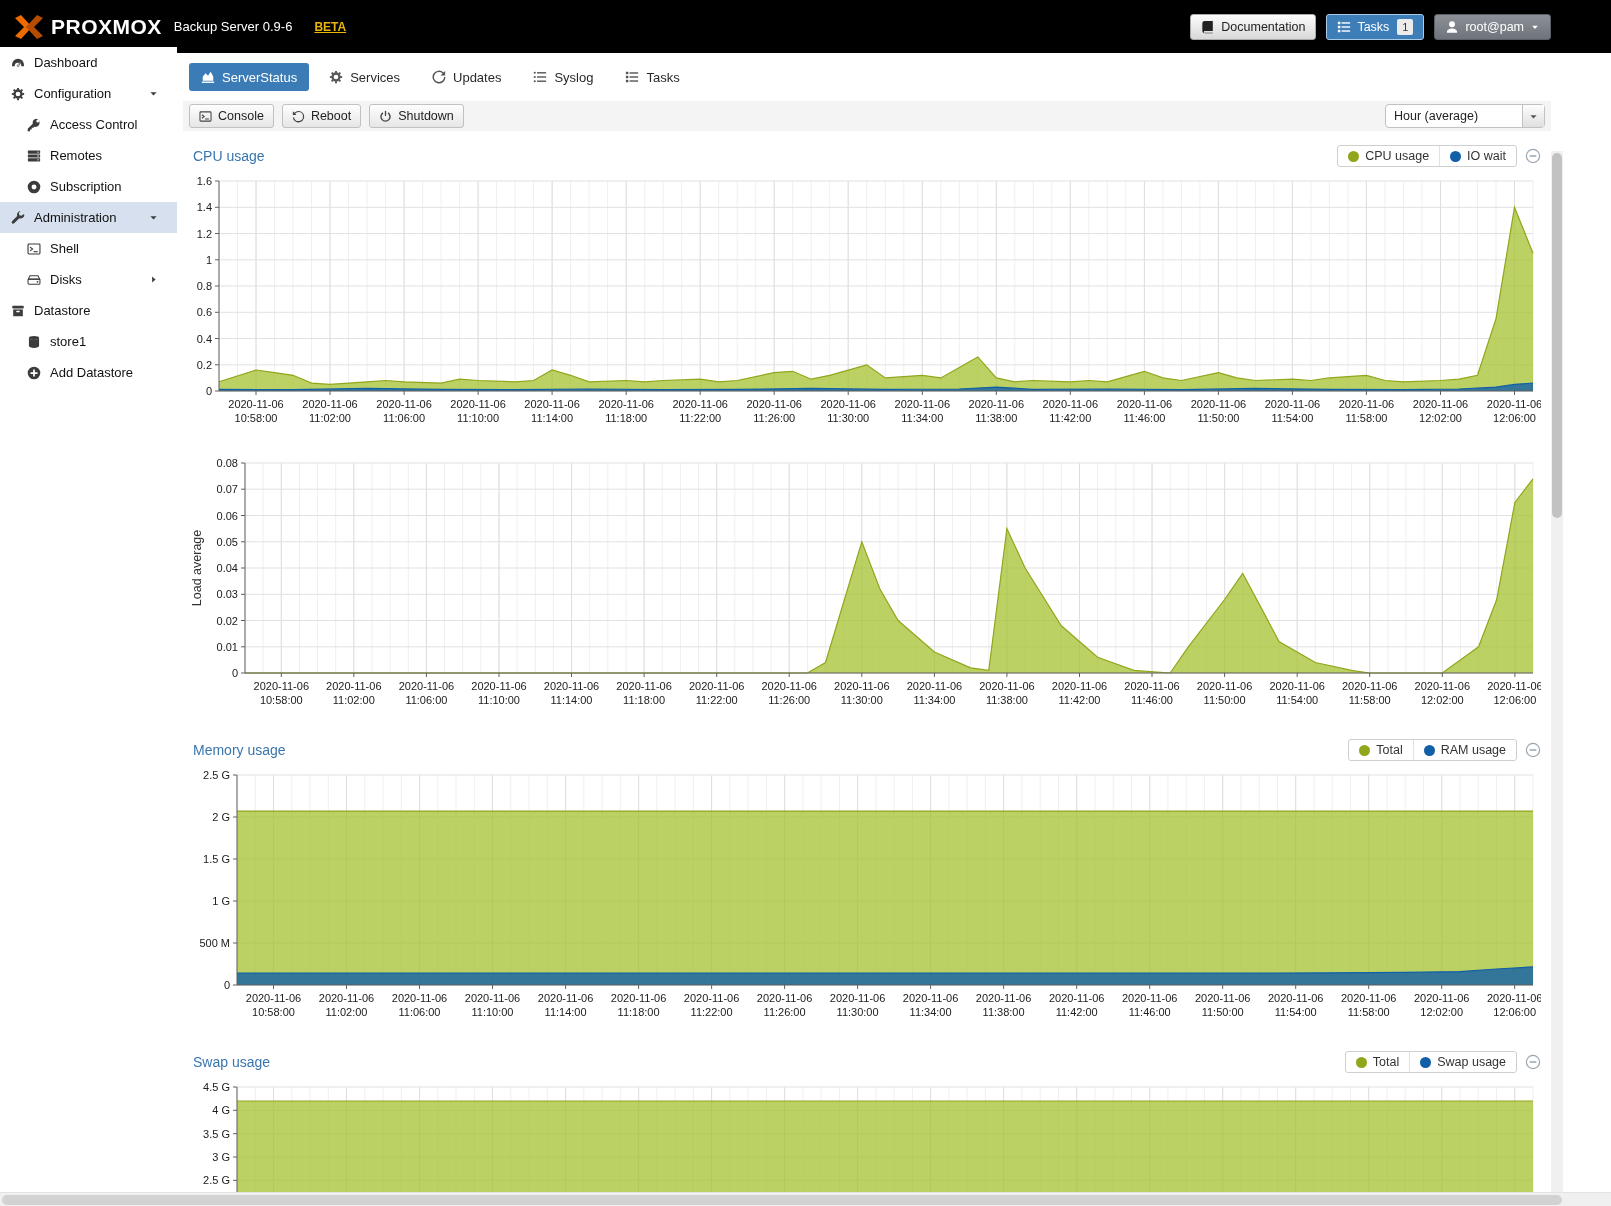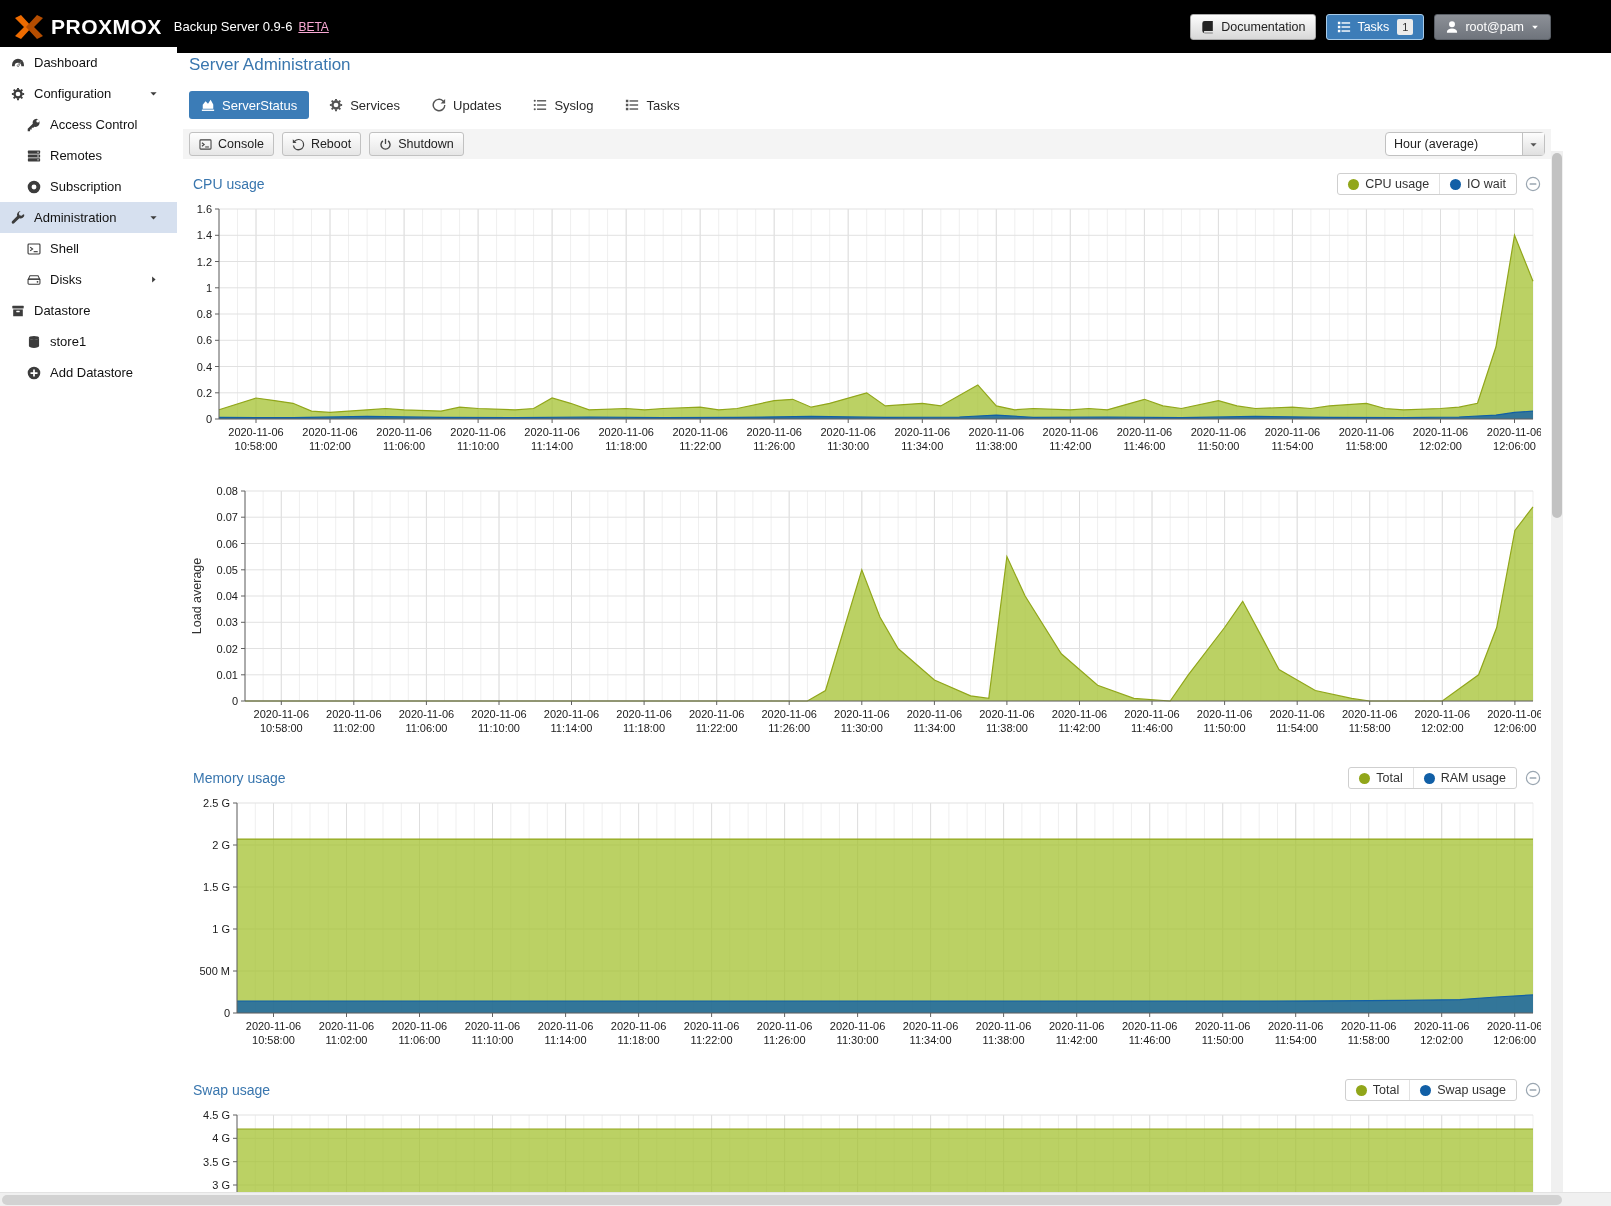--- a/index.html
+++ b/index.html
@@ -7,21 +7,21 @@
     font-family:"Liberation Sans","DejaVu Sans",sans-serif;font-size:13px;color:#1b1b1b}
   .icon{display:inline-flex;align-items:center;justify-content:center}
   .icon svg{display:block}
 
   
   .topbar{position:absolute;top:0;left:0;width:1611px;height:53px;background:#000;
     display:flex;align-items:center;padding:0 60px 0 14px}
   .logo{display:flex;align-items:center;gap:7px}
   .logo-text{color:#fff;font-weight:bold;font-size:21px;letter-spacing:.5px}
   .subtitle{color:#fff;margin-left:12px;font-size:13px}
-  .beta{color:#f9a8d4;text-decoration:underline;margin-left:6px;font-size:12px;font-weight:normal;cursor:pointer}
+  .beta{color:#eab308;text-decoration:underline;margin-left:22px;font-size:12px;font-weight:bold;cursor:pointer}
   .header-buttons{margin-left:auto;display:flex;gap:10px;align-items:center}
   .hbtn{height:26px;border-radius:3px;display:flex;align-items:center;gap:6px;padding:0 10px;font-size:12.5px;cursor:pointer;white-space:nowrap}
   .hbtn.light{background:linear-gradient(#fdfdfd,#d8d8d8);border:1px solid #a9a9a9;color:#222}
   .hbtn.blue{background:#3d7db8;border:1px solid #a8cbe8;color:#fff}
   .hbtn.gray{background:linear-gradient(#8c9097,#6f747c);border:1px solid #5a5f66;color:#fff}
   .badge{background:#ececec;color:#333;border-radius:2px;padding:0 5px;font-size:11px;height:16px;line-height:16px;margin-left:2px}
   .icon.sm svg{width:10px;height:10px}
 
   
   .sidebar{position:absolute;top:47px;left:0;width:177px;height:1145px;background:#fff;overflow:hidden}
@@ -243,21 +243,20 @@
       <span class="icon">
         <svg viewBox="0 0 16 16" width="14" height="14" fill="currentColor">
           <path d="M8 .8a7.2 7.2 0 1 0 0 14.4A7.2 7.2 0 0 0 8 .8zM12 9H9v3H7V9H4V7h3V4h2v3h3z"></path>
         </svg>
       </span>
       <span>Add Datastore</span>
     </div>
   </nav>
 
 <main class="content">
-  <div class="page-title">Server Administration</div>
   <div class="tabs">
       <div class="tab active">
         <span class="icon">
           <svg viewBox="0 0 16 16" width="14" height="14" fill="currentColor">
             <path d="M1 13.2h14v1.6H1z"></path>
             <path d="M2 12.2V7.8l3.2-4 2.8 2.9L11 2l3 5.4v4.8z"></path>
           </svg>
         </span>
         <span>ServerStatus</span>
       </div>

